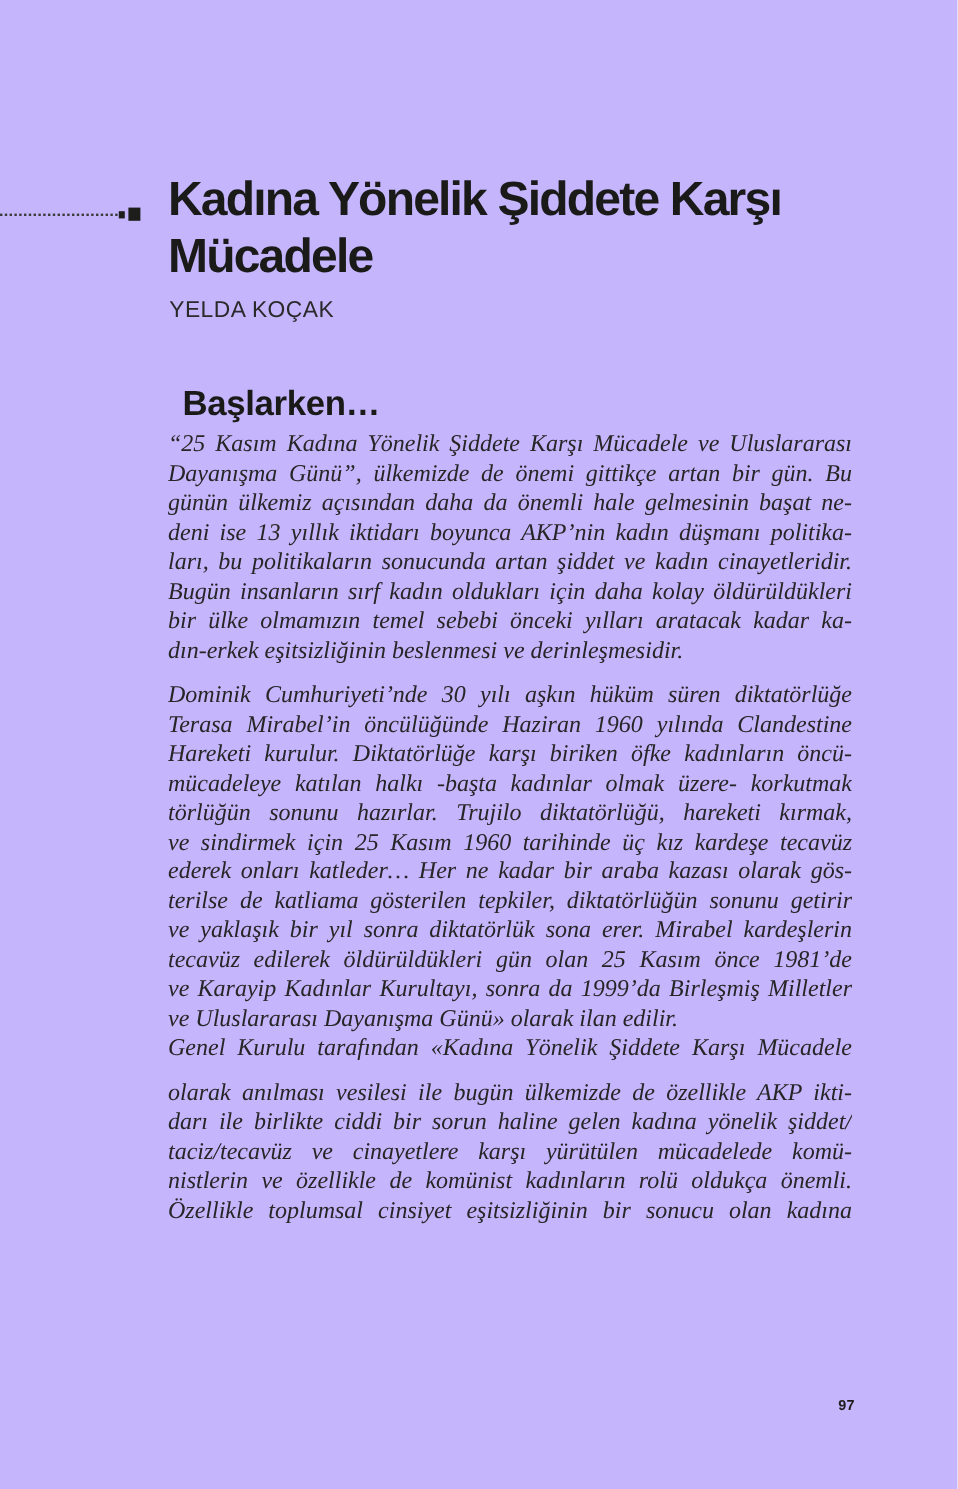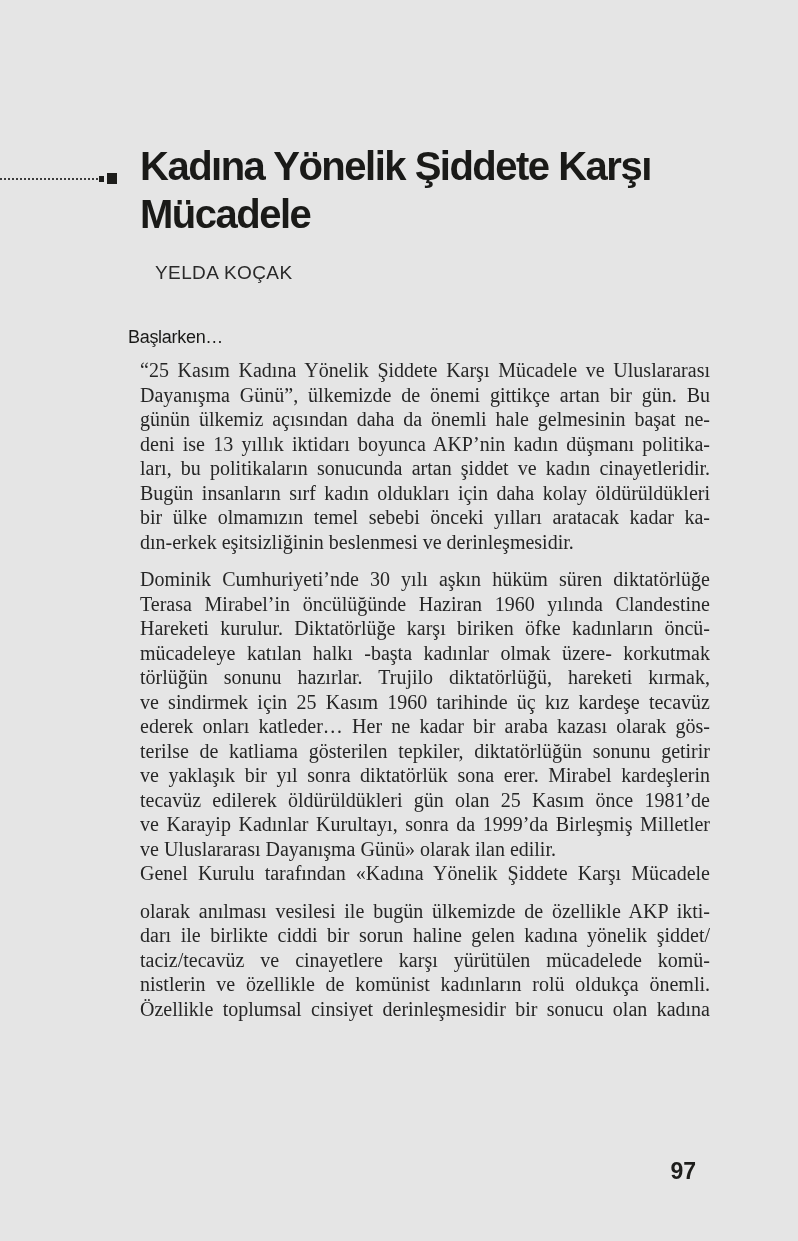--- a/index.html
+++ b/index.html
@@ -1,20 +1,20 @@
 <!DOCTYPE html>
 <html><head>
 <meta charset="utf-8">
 <style>
   html, body { margin: 0; padding: 0; background: #ffffff; }
   #page {
     position: relative;
     width: 798px;
     height: 1241px;
-    background: #e5e5e5;
+    background: #c4b5fd;
     overflow: hidden;
     font-family: "Liberation Serif", "DejaVu Serif", serif;
   }
 
   
   #chapter-marker { position: absolute; left: 0; top: 170; }
   .dotted-leader {
     position: absolute;
     left: 0; top: 178px;
     width: 98px; height: 0;
@@ -42,65 +42,66 @@
     font-size: 40px;
     line-height: 48px;
     font-weight: bold;
     letter-spacing: -1.5px;
     color: #1a1a18;
   }
 
   .article-author {
     position: absolute;
     left: 141px; top: 249px;
-    margin: 14px;
+    margin: 0;
     font-family: "Liberation Sans", sans-serif;
     font-size: 19px;
     line-height: 20px;
     font-weight: normal;
     letter-spacing: 0.4px;
     color: #2a2a2a;
   }
 
   .section-heading {
     position: absolute;
-    left: 128px; top: 323px;
+    left: 152px; top: 323px;
     margin: 0;
     font-family: "Liberation Sans", sans-serif;
-    font-size: 18px;
+    font-size: 29px;
     line-height: 28px;
-    font-weight: normal;
+    font-weight: bold;
     letter-spacing: -0.3px;
     color: #1a1a18;
   }
 
   .article-body {
     position: absolute;
     left: 140px; top: 358px;
     width: 570px;
     font-size: 20px;
     color: #262626;
+    font-style: italic;
   }
   .paragraph { margin: 0 0 13px 0; }
   .line {
     height: 24.5px;
     line-height: 24.5px;
     overflow: hidden;
     text-align: justify;
     text-align-last: justify;
     text-justify: inter-word;
     white-space: normal;
   }
   .line-last { text-align-last: left; }
 
   .page-number {
     position: absolute;
-    right: 102px; top: 1159px;
+    right: 86px; top: 1159px;
     font-family: "Liberation Sans", sans-serif;
-    font-size: 23px;
+    font-size: 12px;
     line-height: 24px;
     font-weight: bold;
     color: #1d1d1b;
     text-align: center;
   }
 </style>
 </head>
 <body>
 
 <div id="page">
@@ -141,19 +142,19 @@
         <div class="line">tecavüz edilerek öldürüldükleri gün olan 25 Kasım önce 1981’de</div>
         <div class="line">ve Karayip Kadınlar Kurultayı, sonra da 1999’da Birleşmiş Milletler</div>
         <div class="line line-last">ve Uluslararası Dayanışma Günü» olarak ilan edilir.</div>
         <div class="line">Genel Kurulu tarafından «Kadına Yönelik Şiddete Karşı Mücadele</div>
       </div>
       <div class="paragraph">
         <div class="line">olarak anılması vesilesi ile bugün ülkemizde de özellikle AKP ikti-</div>
         <div class="line">darı ile birlikte ciddi bir sorun haline gelen kadına yönelik şiddet/</div>
         <div class="line">taciz/tecavüz ve cinayetlere karşı yürütülen mücadelede komü-</div>
         <div class="line">nistlerin ve özellikle de komünist kadınların rolü oldukça önemli.</div>
-        <div class="line">Özellikle toplumsal cinsiyet derinleşmesidir bir sonucu olan kadına</div>
+        <div class="line">Özellikle toplumsal cinsiyet eşitsizliğinin bir sonucu olan kadına</div>
       </div>
     </div>
 
   <div class="page-number">97</div>
 
 </div>
 
 </body></html>

